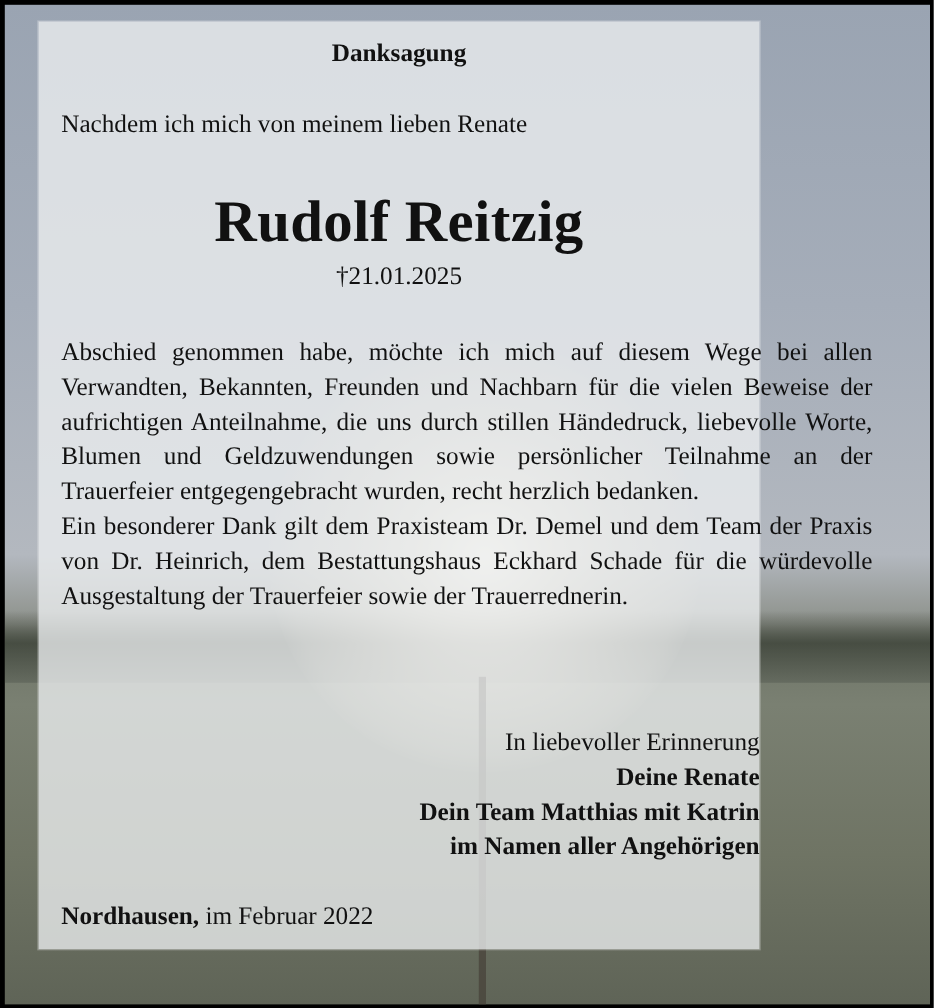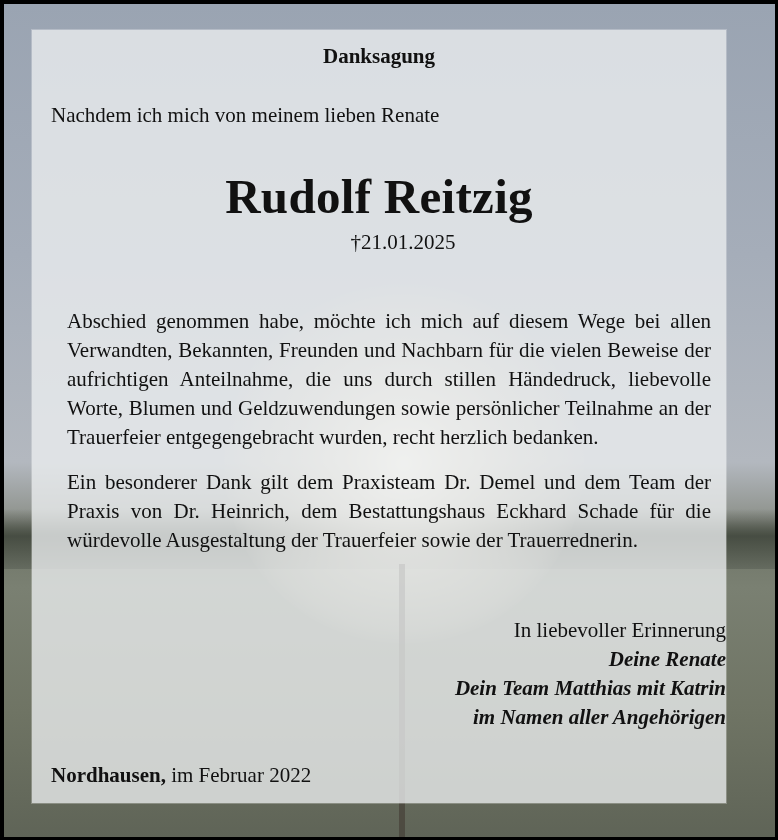--- a/index.html
+++ b/index.html
@@ -13,34 +13,34 @@
   .hills {
     position: absolute; left: 0; top: 505px; width: 100%; height: 60px;
     background: linear-gradient(180deg, rgba(60,66,58,0) 0%, rgba(64,70,60,0.85) 45%, rgba(90,96,86,0.6) 100%);
   }
   .dandelion {
     position: absolute; left: 220px; top: 280px; width: 360px; height: 360px; border-radius: 50%;
     background: radial-gradient(circle at 50% 50%, rgba(255,250,238,0.95) 0%, rgba(245,236,218,0.7) 22%, rgba(230,220,200,0.45) 45%, rgba(215,205,185,0.2) 65%, rgba(200,190,170,0) 72%);
   }
   .stem { position: absolute; left: 395px; top: 560px; width: 6px; height: 280px; background: rgba(70,64,56,0.7); }
   .panel {
-    position: absolute; left: 28px; top: 26px; width: 694px; height: 773px;
+    position: absolute; left: 28px; top: 14px; width: 601px; height: 773px;
     background: rgba(236,238,240,0.78);
     box-shadow: 0 0 0 1px rgba(255,255,255,0.25);
   }
   .serif { font-family: "Liberation Serif", "DejaVu Serif", serif; color: #111; }
   .center { text-align: center; }
   .title { position: absolute; left: 0; width: 100%; top: 14px; font-size: 21px; font-weight: bold; }
   .intro { position: absolute; left: 19px; top: 73px; font-size: 21px; }
   .name { position: absolute; left: 0; width: 100%; top: 138px; font-size: 49px; font-weight: bold; letter-spacing: 0.3px; }
-  .date { position: absolute; left: 0; width: 100%; top: 200px; font-size: 21px; margin-left: 24px; }
+  .date { position: absolute; left: 0; width: 100%; top: 200px; font-size: 21px; }
   .body { position: absolute; left: 19px; width: 676px; top: 261px; font-size: 21px; line-height: 29px; text-align: justify; }
-  .body p { margin: 16px; }
+  .body p { margin: 0; }
   .closing { position: absolute; left: 0; width: 100%; top: 586px; font-size: 21px; line-height: 29px; text-align: right; }
-  .closing .b { font-weight: bold; font-style: italic; }
+  .closing .b { font-weight: bold; }
   .place { position: absolute; left: 19px; top: 733px; font-size: 21px; }
   .place .b { font-weight: bold; text-align: right; }
 </style>
 </head>
 <body>
 
 <div class="frame">
   <div class="hills"></div>
   <div class="dandelion"></div>
   <div class="stem"></div>

